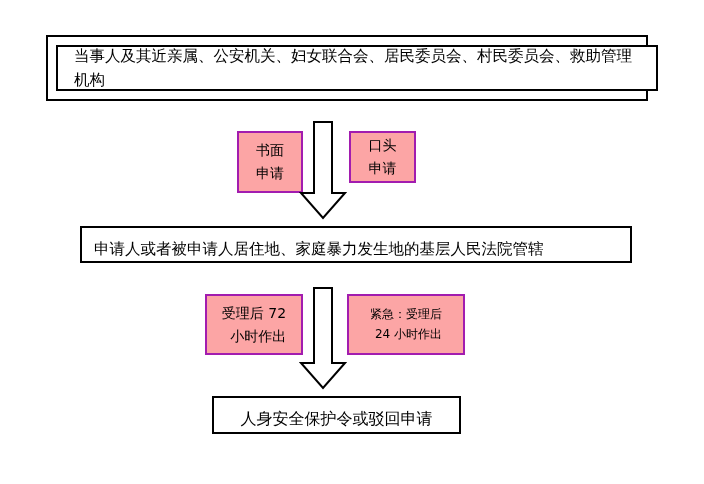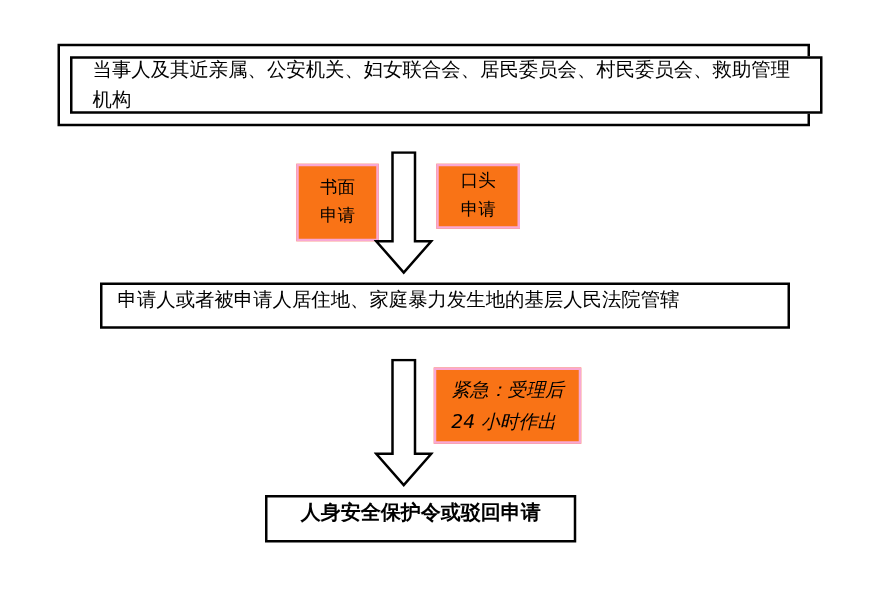--- a/index.html
+++ b/index.html
@@ -20,29 +20,28 @@
     overflow: hidden;
   }
 
   
   .box {
     position: absolute;
     box-sizing: border-box;
     border: 2px solid #000000;
     background: #ffffff;
     display: flex;
-    align-items: flex-start;
+    align-items: flex-end;
     justify-content: flex-start;
     line-height: 1.55;
     white-space: pre-line;
   }
   .box.center {
     justify-content: center;
     text-align: center;
-    font-weight: bold;
   }
 
   
   .stack-back {
     position: absolute;
     box-sizing: border-box;
     border: 2px solid #000000;
     background: #ffffff;
     z-index: 1;
   }
@@ -69,35 +68,35 @@
   
   #node-result {
     left: 212px; top: 396px; width: 249px; height: 38px;
     font-size: 16px;
   }
 
   
   .minibox {
     position: absolute;
     box-sizing: border-box;
-    border: 2px solid #f9a8d4;
-    background: #f97316;
+    border: 2px solid #a21caf;
+    background: #fca5a5;
     display: flex;
     align-items: center;
     justify-content: center;
-    text-align: left;
+    text-align: right;
     font-size: 14px;
     line-height: 1.62;
     white-space: pre-line;
   }
   #label-written  { left: 237px; top: 131px; width: 66px;  height: 62px; }
   #label-oral     { left: 349px; top: 131px; width: 67px;  height: 52px; }
   #label-72h      { left: 205px; top: 294px; width: 98px;  height: 61px; }
   #label-24h      { left: 347px; top: 294px; width: 118px; height: 61px;
-                    font-size: 15px; font-style: italic; }
+                    font-size: 12px; }
 
   
   .arrow {
     position: absolute;
     z-index: 3;
   }
   .arrow svg { display: block; }
   #arrow-1 { left: 299px; top: 121px; }
   #arrow-2 { left: 299px; top: 287px; }
 </style>
@@ -130,20 +129,24 @@
   <div class="box" id="node-jurisdiction">
     <span>申请人或者被申请人居住地、家庭暴力发生地的基层人民法院管辖</span>
   </div>
 
   <div class="arrow" id="arrow-2">
     <svg width="48" height="103" viewBox="0 0 48 103">
       <polygon points="15,1 33,1 33,76 46,76 24,101 2,76 15,76" fill="#ffffff" stroke="#000000" stroke-width="2" stroke-linejoin="miter"></polygon>
     </svg>
   </div>
 
+  <div class="minibox" id="label-72h">
+    <span>受理后 72
+小时作出</span>
+  </div>
 
   <div class="minibox" id="label-24h">
     <span>紧急：受理后
 24 小时作出</span>
   </div>
 
   <div class="box center" id="node-result">
     <span>人身安全保护令或驳回申请</span>
   </div>
 

